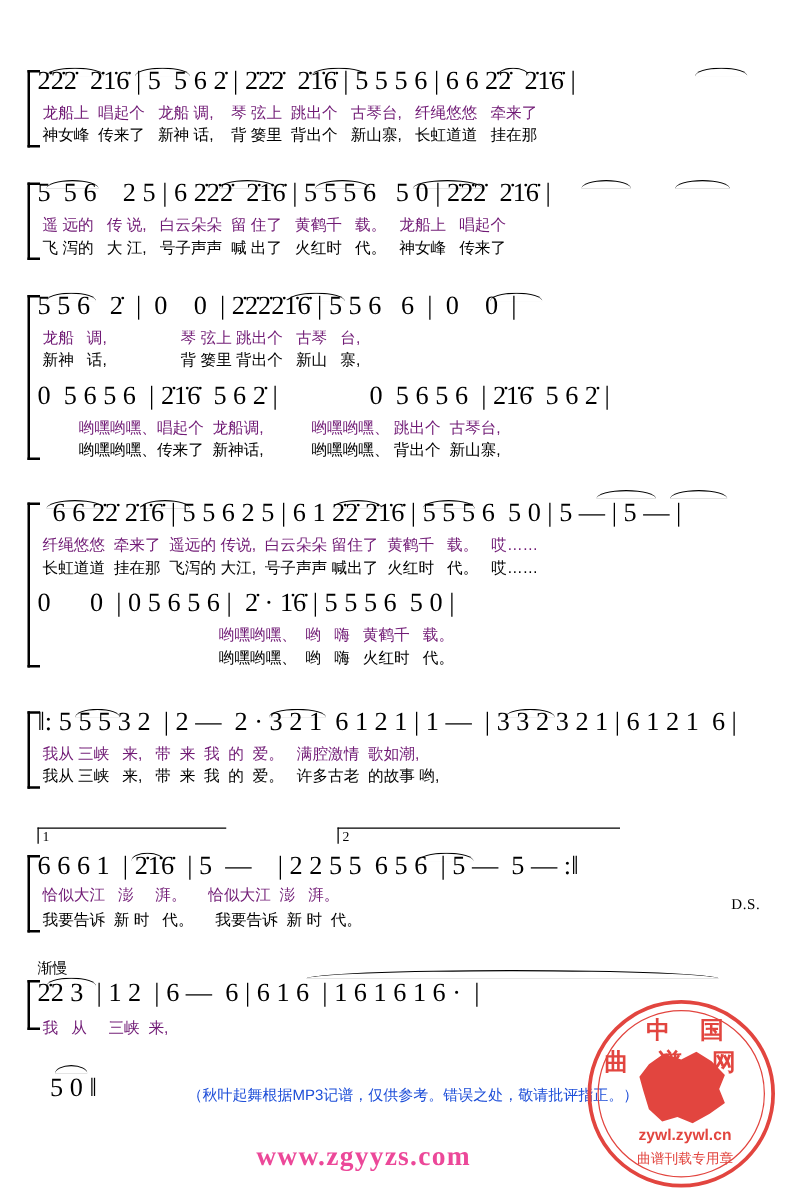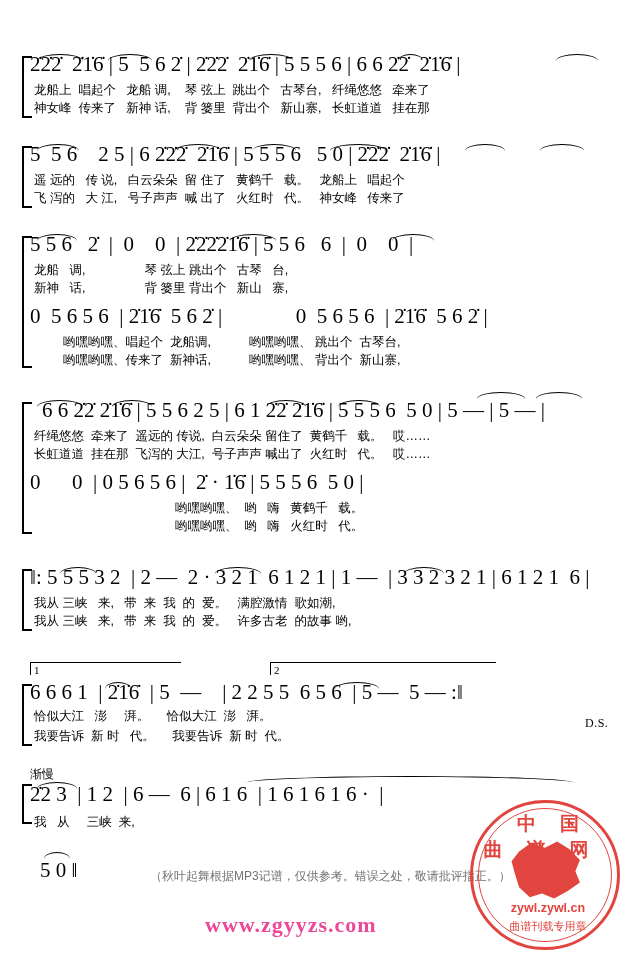--- a/index.html
+++ b/index.html
@@ -21,21 +21,21 @@
     font-size:21px;
     letter-spacing:0px;
     white-space:pre;
     color:#000;
   }
   .lyr{
     position:absolute;left:0;height:20px;
     font-family:"Liberation Sans", sans-serif;
     font-size:12.5px;
     white-space:pre;
-    color:#000000;
+    color:#701a75;
   }
   .lyr2{color:#000;}
 
   
   .brace{
     position:absolute;
     border-left:2px solid #000;
     border-top:2px solid #000;
     border-bottom:2px solid #000;
     width:8px;
@@ -65,21 +65,21 @@
   .ds{
     position:absolute;
     font-family:"Liberation Serif", serif;
     font-size:12px;
     letter-spacing:.5px;
   }
   .credit{
     position:absolute;
     font-family:"Liberation Sans", sans-serif;
     font-size:12px;
-    color:#737373;
+    color:#1d4ed8;
     text-align:right;
   }
   
   .wm-url{
     position:absolute;
     left:205px;top:912px;
     font-family:"Liberation Serif", serif;
     font-size:22px;
     font-weight:bold;
     color:#ec4899;

